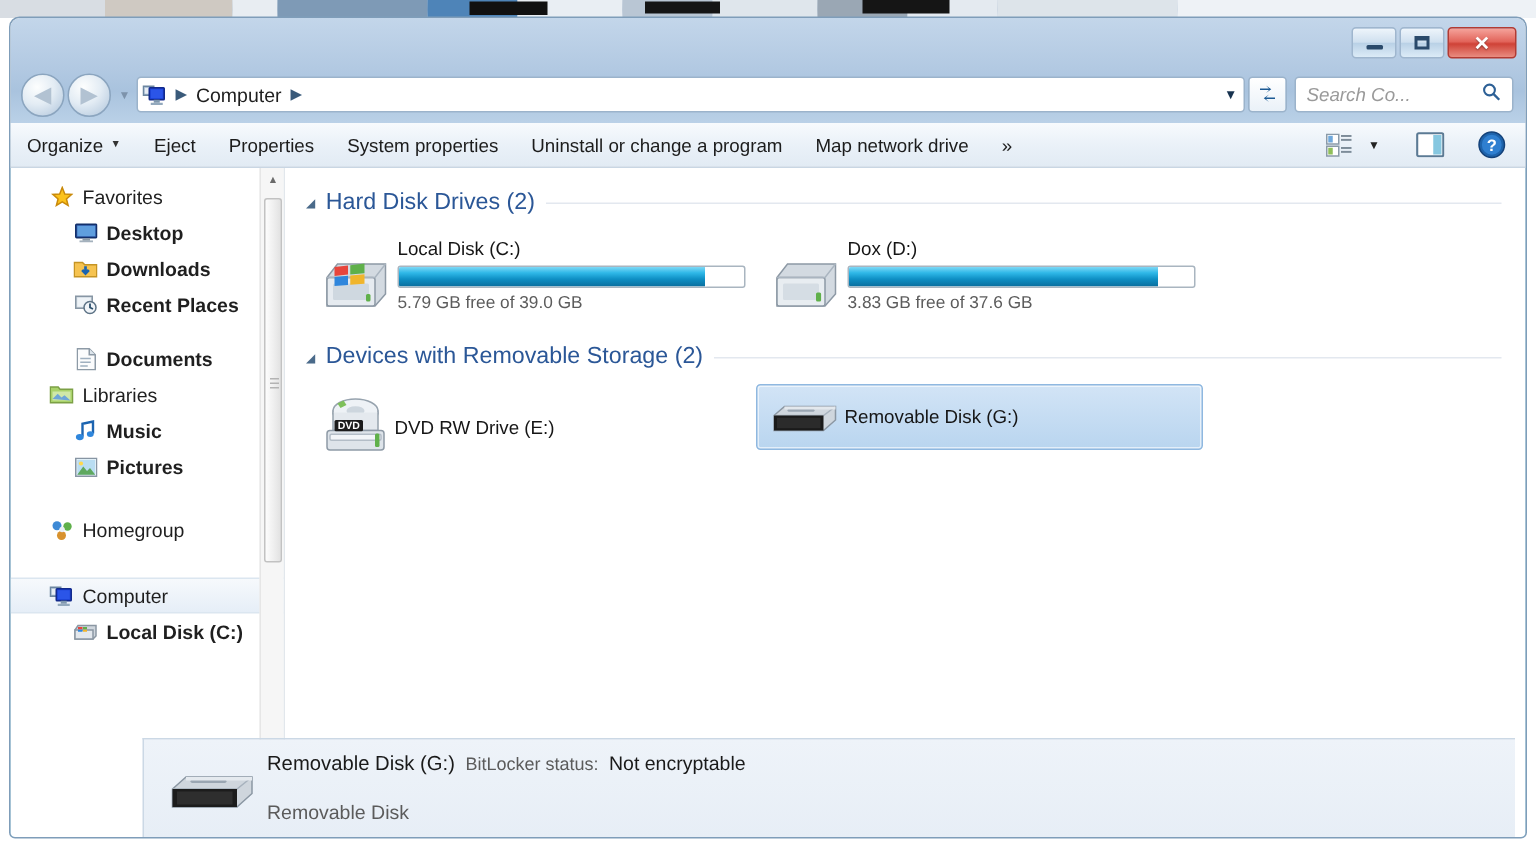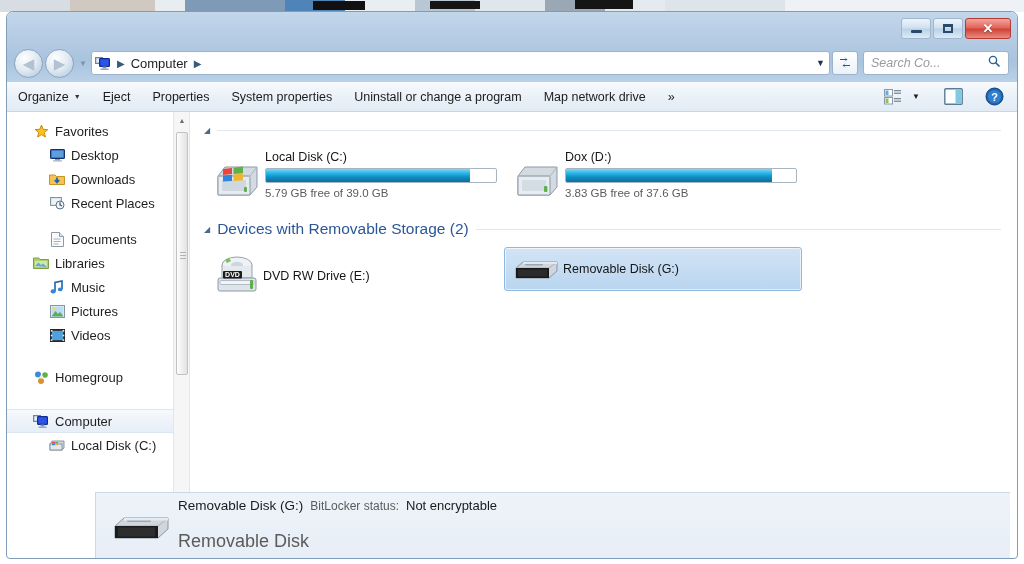--- a/index.html
+++ b/index.html
@@ -122,21 +122,21 @@
   .navpane {
     width: 183px; background: #ffffff; position: relative;
     border-right: 1px solid #e2e7ec; overflow: hidden;
   }
   .navlist { padding-top: 7px; }
   .navitem {
     height: 24px; display: flex; align-items: center; gap: 6px;
     font-size: 13px; color: #1f1f1f; cursor: pointer; padding-left: 26px;
     white-space: nowrap;
   }
-  .navitem.child { padding-left: 42px; }
+  .navitem.child { padding-left: 42px; font-weight: bold; }
   .navitem.selected { background: linear-gradient(180deg, #f6f9fc 0%, #e6eef7 100%); border: 1px solid #dbe6f0; border-left: none; border-right: none; }
   .navgap { height: 12px; }
   .navicon { width: 16px; height: 16px; display: inline-flex; align-items: center; justify-content: center; flex: none; }
 
   
   .vscroll {
     position: absolute; right: 0; top: 0; width: 16px; bottom: 0;
     background: #f6f6f6; border-left: 1px solid #e6e6e6;
   }
   .vs-btn {
@@ -197,21 +197,21 @@
     border-top: 1px solid #cbd8e5; border-left: 1px solid #cbd8e5;
     display: flex; align-items: center; padding-left: 10px;
     z-index: 5;
   }
   .dp-ico { width: 72px; flex: none; display: flex; align-items: center; justify-content: center; }
   .dp-text { padding-bottom: 2px; }
   .dp-line1 { display: flex; align-items: baseline; gap: 7px; }
   .dp-title { font-size: 13.5px; color: #1a1a1a; }
   .dp-key { font-size: 12px; color: #5b5b5b; }
   .dp-val { font-size: 13px; color: #1a1a1a; }
-  .dp-line2 { font-size: 18px; color: #5b5b5b; margin-top: 18px; }
+  .dp-line2 { font-size: 13px; color: #5b5b5b; margin-top: 18px; }
 </style>
 </head>
 <body>
 
 <div class="bg-strip">
   <div class="seg" style="left:0;width:70px;background:#d8dde3"></div>
   <div class="seg" style="left:70px;width:85px;background:#cfc9c2"></div>
   <div class="seg" style="left:155px;width:30px;background:#e8edf2"></div>
   <div class="seg" style="left:185px;width:100px;background:#7e9ab6"></div>
   <div class="seg" style="left:285px;width:60px;background:#4e84b8"></div>
@@ -436,35 +436,20 @@
             <svg width="15" height="13" viewBox="0 0 15 13">
               <rect x="0.5" y="0.5" width="14" height="12" fill="#eef4f9" stroke="#8795a3"></rect>
               <rect x="1.5" y="1.5" width="12" height="10" fill="#b9ddf2"></rect>
               <path d="M1.5 11.5 L5.5 6 L8 9 L10 7 L13.5 11.5 Z" fill="#5fa85f"></path>
               <circle cx="4" cy="4" r="1.4" fill="#ffd84d"></circle>
             </svg>
           </span>
           <span>Pictures</span>
         </div>
 
-        <div class="navitem child">
-          <span class="navicon">
-            <svg width="15" height="13" viewBox="0 0 15 13">
-              <rect x="0.5" y="0.5" width="14" height="12" fill="#3a3f45" stroke="#23272b"></rect>
-              <rect x="2" y="2" width="11" height="9" fill="#4da1dd"></rect>
-              <rect x="0.8" y="1" width="1.6" height="1.6" fill="#e8edf2"></rect>
-              <rect x="0.8" y="5.7" width="1.6" height="1.6" fill="#e8edf2"></rect>
-              <rect x="0.8" y="10.3" width="1.6" height="1.6" fill="#e8edf2"></rect>
-              <rect x="12.6" y="1" width="1.6" height="1.6" fill="#e8edf2"></rect>
-              <rect x="12.6" y="5.7" width="1.6" height="1.6" fill="#e8edf2"></rect>
-              <rect x="12.6" y="10.3" width="1.6" height="1.6" fill="#e8edf2"></rect>
-            </svg>
-          </span>
-          <span>Videos</span>
-        </div>
 
         <div class="navgap" style="height:18px"></div>
 
         <div class="navitem">
           <span class="navicon">
             <svg width="15" height="15" viewBox="0 0 15 15">
               <circle cx="4" cy="4.5" r="3" fill="#3d8ad6"></circle>
               <circle cx="11" cy="5" r="2.8" fill="#5fb04a"></circle>
               <circle cx="7" cy="11" r="3" fill="#d8922e"></circle>
               <circle cx="7.4" cy="7" r="1.8" fill="#e9eef3"></circle>
@@ -514,20 +499,21 @@
             </span>
         </div>
         <div class="vs-btn vs-dn">▼</div>
       </div>
     </div>
 
     <div class="content">
 
       <div class="grouphdr">
         <span class="tri">◢</span>
+        <span class="glabel">Hard Disk Drives (2)</span>
         <span class="gline"></span>
       </div>
 
       <div class="driverow">
 
         <div class="slot">
           <div class="driveitem">
             <span class="drive-ico">
               <svg width="46" height="38" viewBox="0 0 46 38">
                 <path d="M4 14 L11 5 L43 5 L43 25 L36 33 L4 33 Z" fill="#d3dae1" stroke="#8d99a5"></path>

